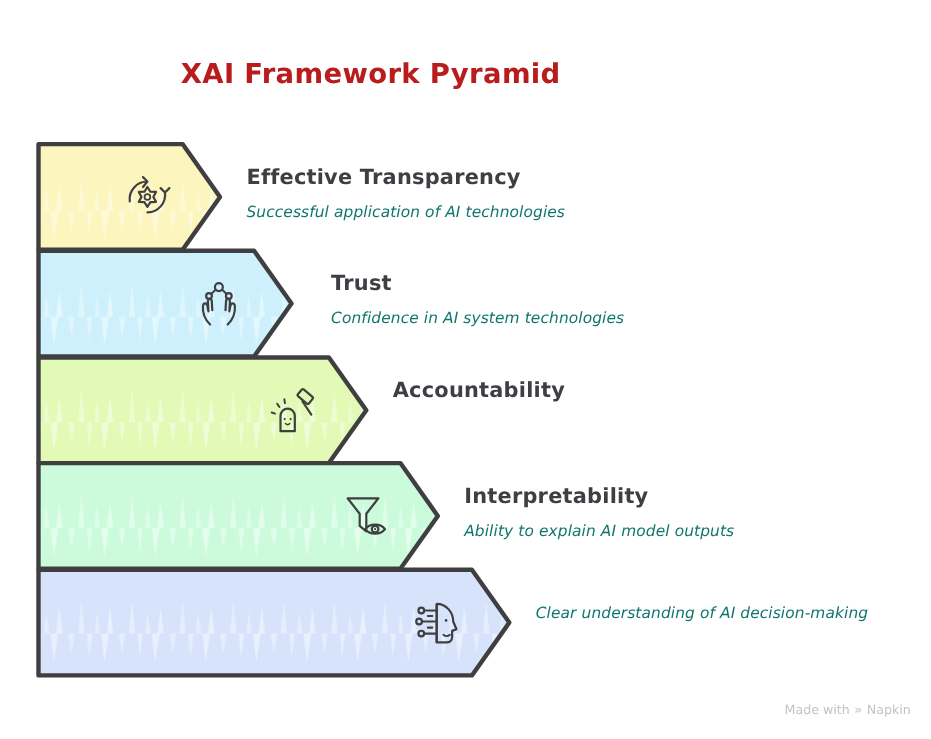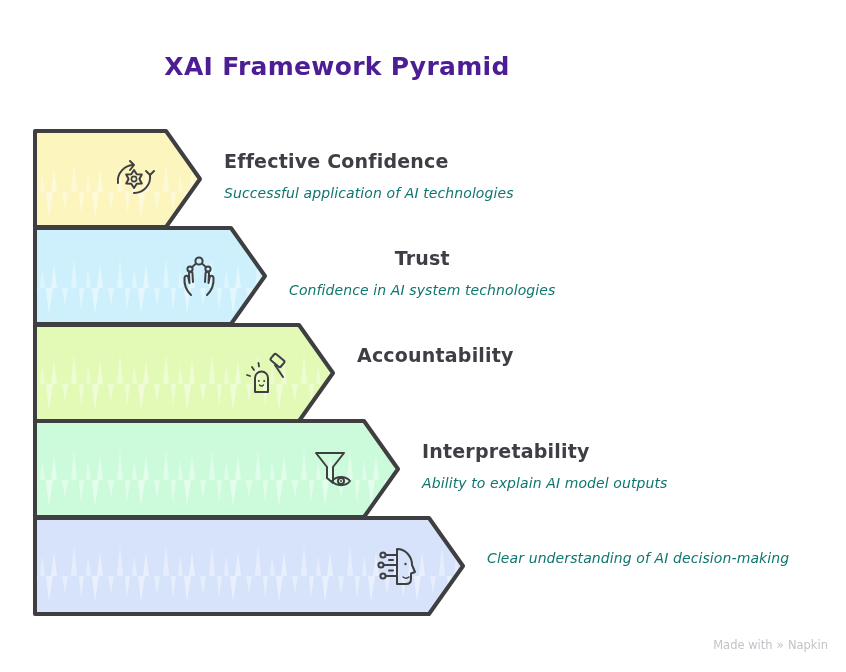--- a/index.html
+++ b/index.html
@@ -5,21 +5,21 @@
   html,body{margin:0;padding:0;}
   body{
     width:846px;height:672px;
     background:#FFFFFF;
     font-family:"DejaVu Sans","Liberation Sans",sans-serif;
     overflow:hidden;position:relative;
   }
   #page-title{
     position:absolute;left:0;top:52px;width:674px;
     text-align:center;
-    font-size:25px;font-weight:bold;color:#4c1d95;
+    font-size:25px;font-weight:bold;color:#b91c1c;
     letter-spacing:.3px;
   }
   #pyramid{position:absolute;left:0;top:0;width:846px;height:672px;}
   .band-label{position:absolute;}
   .band-title{
     font-size:19px;font-weight:bold;color:#3E3E44;
     letter-spacing:.2px;white-space:nowrap;
   }
   .band-desc{
     font-size:14px;color:#0f766e;margin-top:13px;
@@ -115,24 +115,24 @@
         <circle cx="6" cy="21" r="2.6" fill="none" stroke="#3F3F42" stroke-width="2"></circle>
         <circle cx="8" cy="32" r="2.6" fill="none" stroke="#3F3F42" stroke-width="2"></circle>
         <path d="M10.6 11 L22 11 M8.6 21 L22 21 M10.6 32 L22 32" fill="none" stroke="#3F3F42" stroke-width="2" stroke-linecap="round"></path>
         <path d="M14 16 L18 16 M14 26.5 L18 26.5" fill="none" stroke="#3F3F42" stroke-width="2" stroke-linecap="round"></path>
       </g>
     </g>
 </svg>
 
 <div id="labels">
     <div class="band-label" style="left: 224px; top: 150px;">
-      <div class="band-title">Effective Confidence</div>
+      <div class="band-title">Effective Transparency</div>
       <div class="band-desc">Successful application of AI technologies</div>
     </div>
-    <div class="band-label" style="left: 289px; top: 247px; text-align: center;">
+    <div class="band-label" style="left: 301px; top: 247px;">
       <div class="band-title">Trust</div>
       <div class="band-desc">Confidence in AI system technologies</div>
     </div>
     <div class="band-label" style="left: 357px; top: 344px; text-align: right;">
       <div class="band-title">Accountability</div>
     </div>
     <div class="band-label" style="left: 422px; top: 440px;">
       <div class="band-title">Interpretability</div>
       <div class="band-desc">Ability to explain AI model outputs</div>
     </div>

